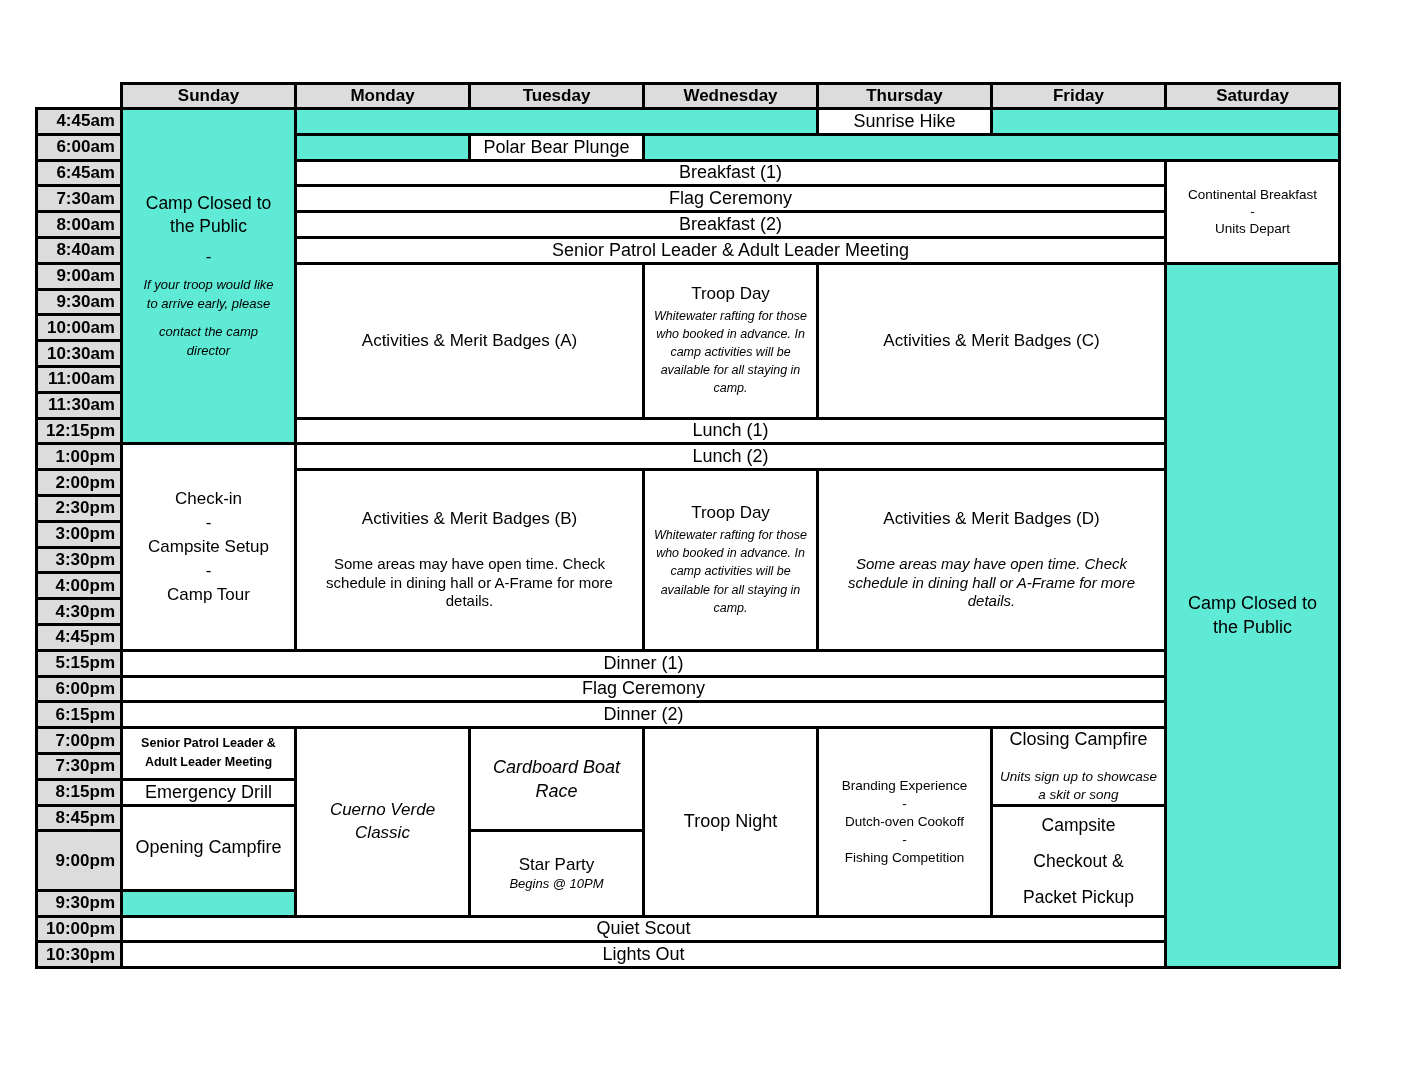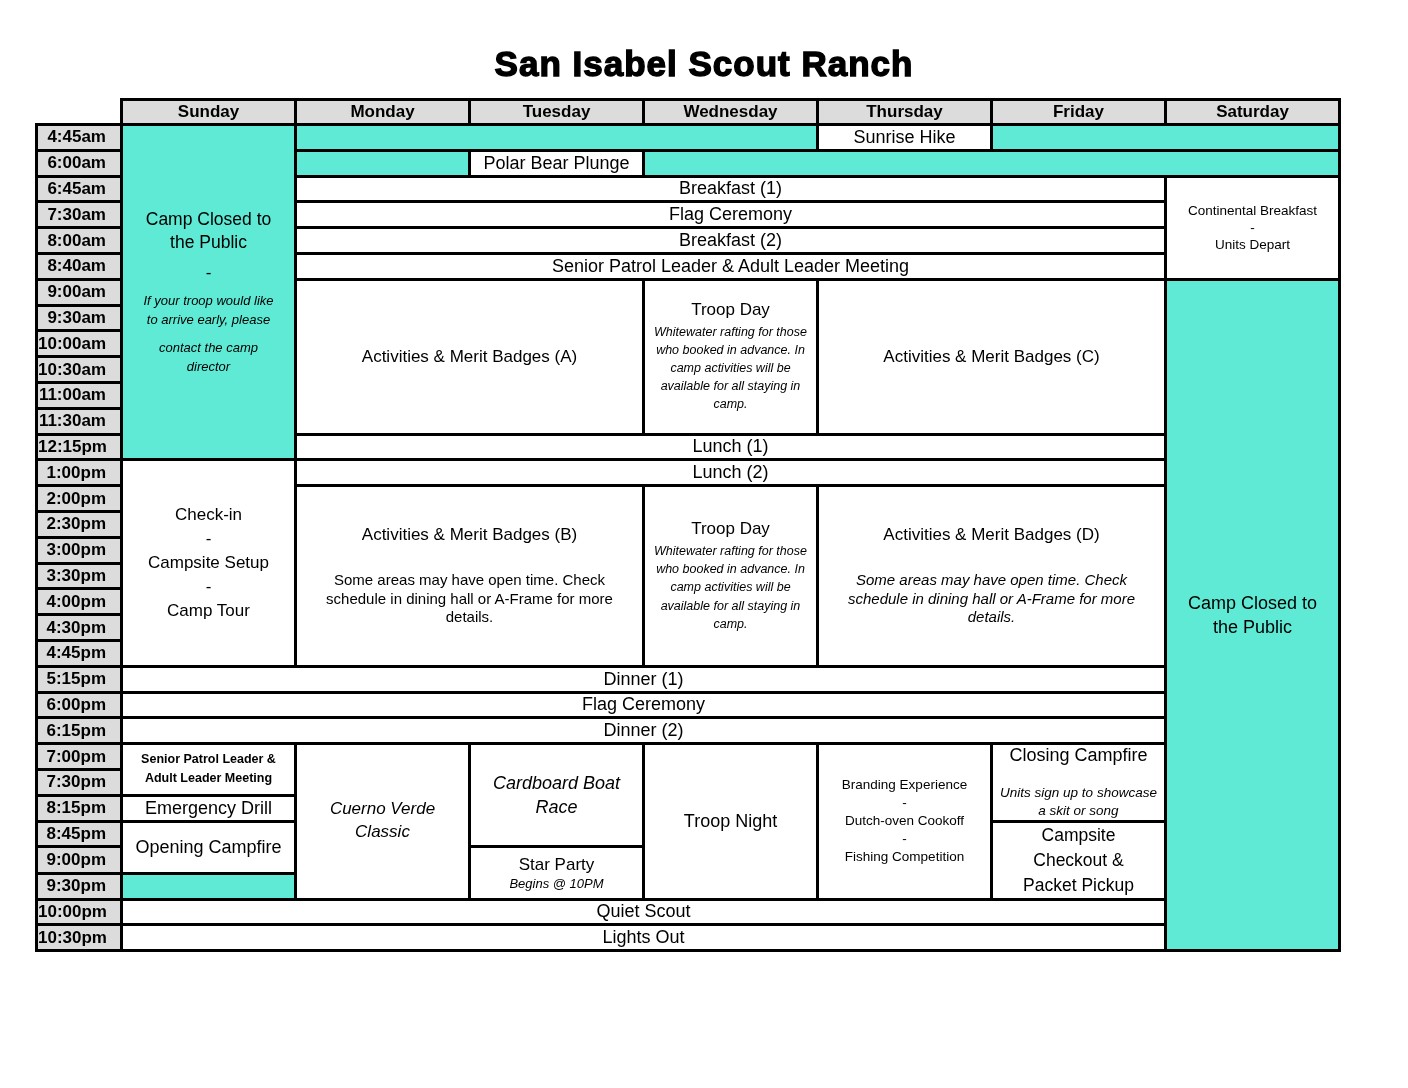--- a/index.html
+++ b/index.html
@@ -11,42 +11,42 @@
   .page { position:relative; width:1408px; height:1088px; overflow:hidden; background:#fff; }
 
   .title {
     position:absolute; top:44px; left:0; width:100%;
     text-align:center; font-size:35px; font-weight:bold;
     letter-spacing:1px; -webkit-text-stroke:1.4px #000;
     margin:0;
   }
 
   table.schedule {
-    position:absolute; left:35px; top:98px;
+    position:absolute; left:35px; top:82px;
     border-collapse:collapse; table-layout:fixed;
     width:1303px;
   }
   .schedule tr { height:25.8px; }
   .schedule tr.header-row { height:25px; }
   .schedule td, .schedule th {
     border:3px solid #000; padding:0;
     text-align:center; vertical-align:middle;
     font-weight:normal; overflow:hidden;
   }
   .corner { border:none !important; background:#fff; }
 
   .gray  { background:#5eead4; }
   .white { background:#ffffff; }
 
   th.day-h {
     background:#dcdcdc; font-weight:bold; font-size:17px;
   }
   th.time-h {
     background:#dcdcdc; font-weight:bold; font-size:17px;
-    text-align:right; padding-right:14px;
+    text-align:right; padding-right:5px;
   }
 
   .lbl { font-size:18px; }
   .lbl-sm { font-size:17px; }
 
   .act-title { font-size:17px; }
   .act-note  { font-size:15px; line-height:1.25; margin-top:26px; padding:0 14px; }
   .act-note.it { font-style:italic; }
 
   .td-title { font-size:17px; margin-bottom:3px; }
@@ -63,38 +63,37 @@
 
   .cont-line { font-size:13.5px; line-height:17px; }
 
   .spl-pm { font-weight:bold; font-size:12.5px; line-height:1.55; padding:0 4px; }
 
   .thu-line { font-size:13.5px; line-height:18px; }
 
   .closing-title { font-size:18px; margin-bottom:18px;text-align:center; }
   .closing-note  { font-style:italic; font-size:13.5px; line-height:1.3; padding:0 2px; }
 
-  .checkout { font-size:17.5px; line-height:25px; padding:0 13px; }
+  .checkout { font-size:17.5px; line-height:36px; padding:0 13px; }
 
   .star-title { font-size:17px; margin-bottom:1px; }
   .star-note  { font-style:italic; font-size:13px; }
 
   .wrap-pad { padding:0 20px; line-height:1.35;font-style:italic; }
 
   .update-note {
     position:absolute; top:951px; left:1040px; width:300px;
     text-align:right; font-size:18px;
   }
 </style>
 </head>
 <body>
 
 <div class="page">
 
-  <h1 class="title">San Isabel Scout Ranch</h1>
 
   <table class="schedule">
     <colgroup>
       <col style="width:85px">
       <col style="width:174px">
         <col style="width:174px">
         <col style="width:174px">
         <col style="width:174px">
         <col style="width:174px">
         <col style="width:174px">

